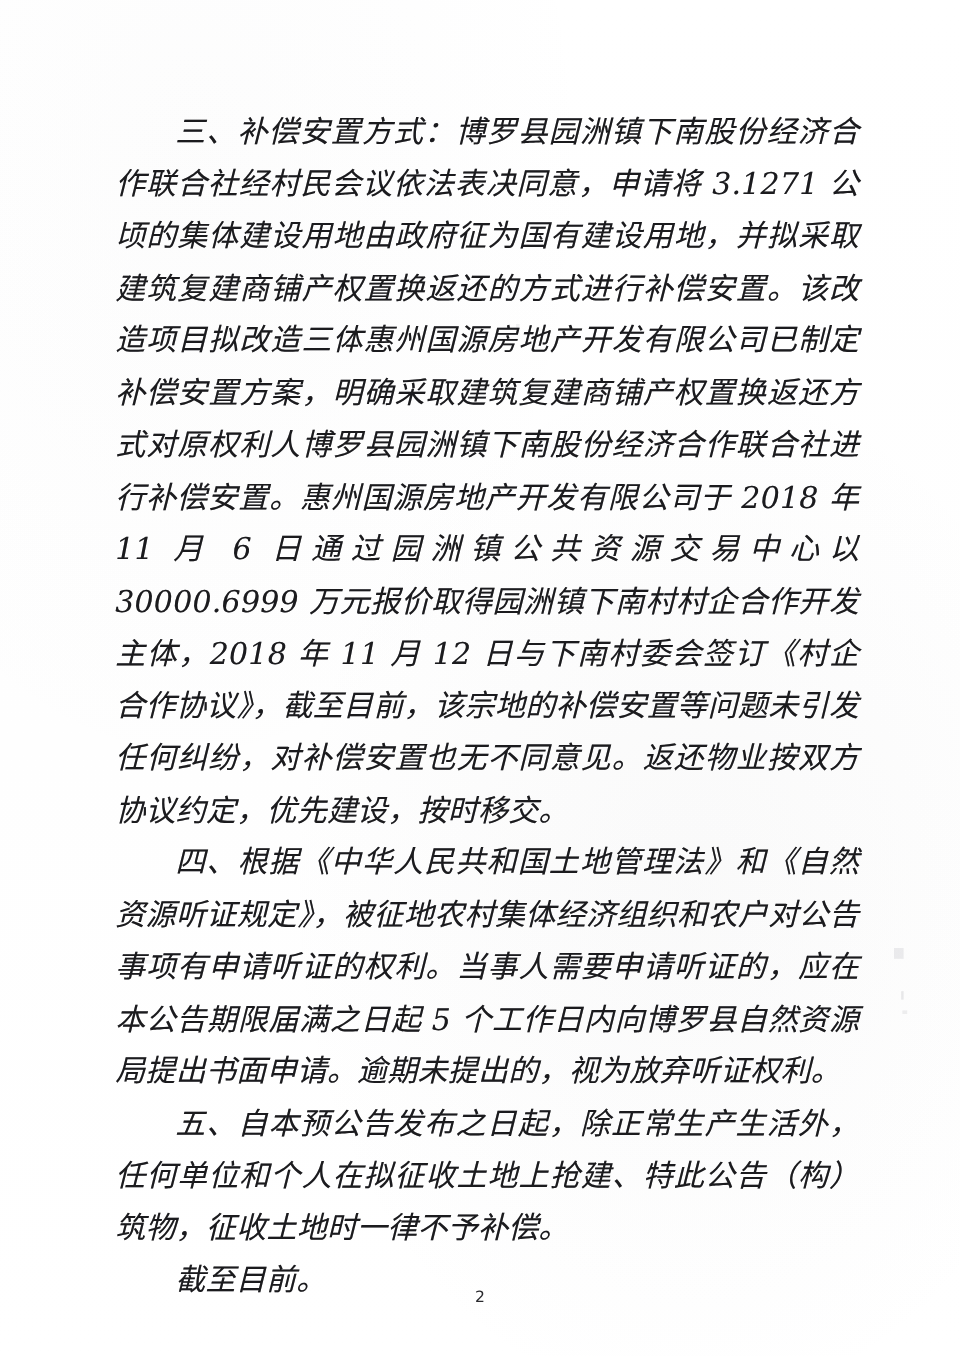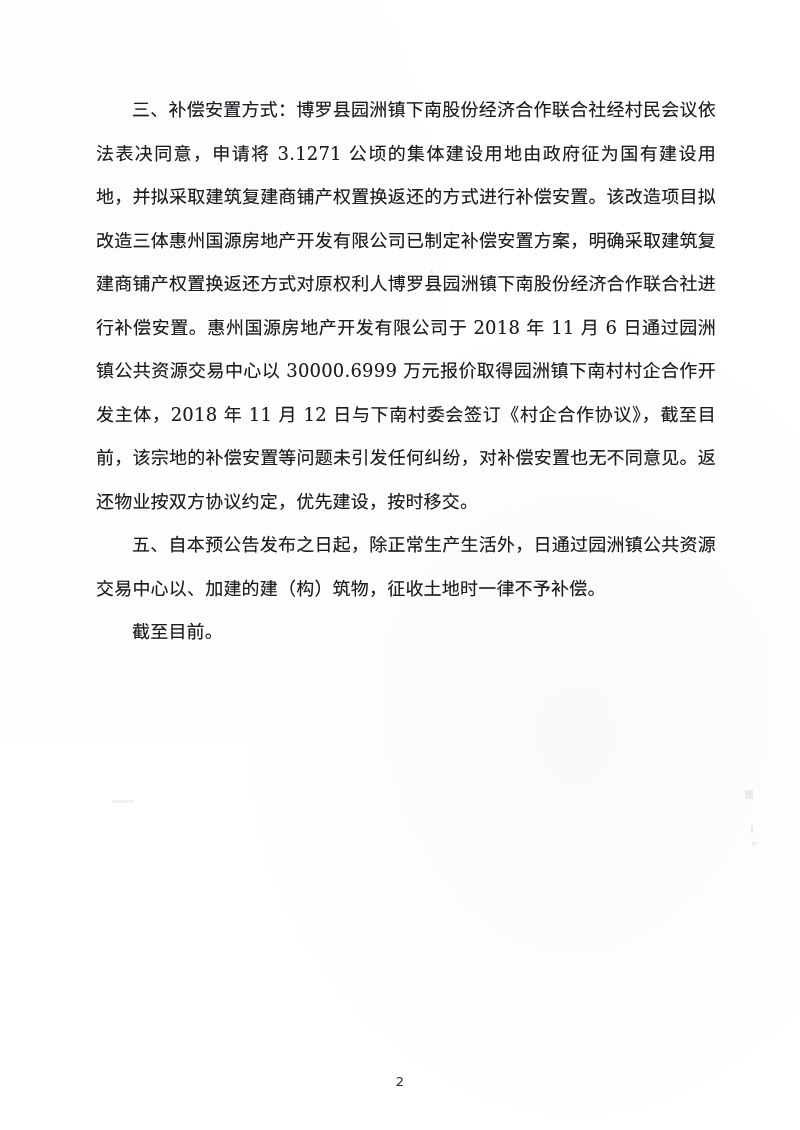--- a/index.html
+++ b/index.html
@@ -41,25 +41,26 @@
     opacity: 0.5;
     pointer-events: none;
   }
 
   .body-text {
     position: absolute;
     left: 96px;
     top: 88px;
     width: 620px;
     color: #1b1b1e;
-    font-size: 18px;
+    font-size: 25px;
     line-height: 43.5px;
     letter-spacing: 0.2px;
     text-align: justify;
     text-justify: inter-character;
+    font-style: italic;
   }
 
   .para {
     margin: 0;
     text-indent: 2em;
     text-align: justify;
     text-justify: inter-character;
     
     text-shadow: 0 0 0.35px rgba(40,40,45,0.45);
   }
@@ -91,19 +92,20 @@
   <div class="scan-tint"></div>
 
   <div class="speck" style="left:745px; top:790px; width:8px; height:9px; opacity:0.35;"></div>
   <div class="speck" style="left:751px; top:826px; width:2px; height:7px; opacity:0.4;"></div>
   <div class="speck" style="left:752px; top:842px; width:4px; height:3px; opacity:0.3;"></div>
   <div class="speck" style="left:430px; top:270px; width:3px; height:3px; opacity:0.25;"></div>
   <div class="speck" style="left:112px; top:800px; width:22px; height:3px; opacity:0.22;"></div>
 
   <div class="body-text">
     <p class="para">三、补偿安置方式：博罗县园洲镇下南股份经济合作联合社经村民会议依法表决同意，申请将 3.1271 公顷的集体建设用地由政府征为国有建设用地，并拟采取建筑复建商铺产权置换返还的方式进行补偿安置。该改造项目拟改造三体惠州国源房地产开发有限公司已制定补偿安置方案，明确采取建筑复建商铺产权置换返还方式对原权利人博罗县园洲镇下南股份经济合作联合社进行补偿安置。惠州国源房地产开发有限公司于 2018 年 11 月 6 日通过园洲镇公共资源交易中心以 30000.6999 万元报价取得园洲镇下南村村企合作开发主体，2018 年 11 月 12 日与下南村委会签订《村企合作协议》，截至目前，该宗地的补偿安置等问题未引发任何纠纷，对补偿安置也无不同意见。返还物业按双方协议约定，优先建设，按时移交。</p>
-    <p class="para">五、自本预公告发布之日起，除正常生产生活外，日通过园洲镇公共资源交易中心以、加建的建（构）筑物，征收土地时一律不予补偿。</p>
+    <p class="para">四、根据《中华人民共和国土地管理法》和《自然资源听证规定》，被征地农村集体经济组织和农户对公告事项有申请听证的权利。当事人需要申请听证的，应在本公告期限届满之日起 5 个工作日内向博罗县自然资源局提出书面申请。逾期未提出的，视为放弃听证权利。</p>
+    <p class="para">五、自本预公告发布之日起，除正常生产生活外，任何单位和个人在拟征收土地上抢建、特此公告（构）筑物，征收土地时一律不予补偿。</p>
     <p class="para tight">截至目前。</p>
   </div>
 
   <div class="page-number">2</div>
 
 </div>
 
 </body></html>

